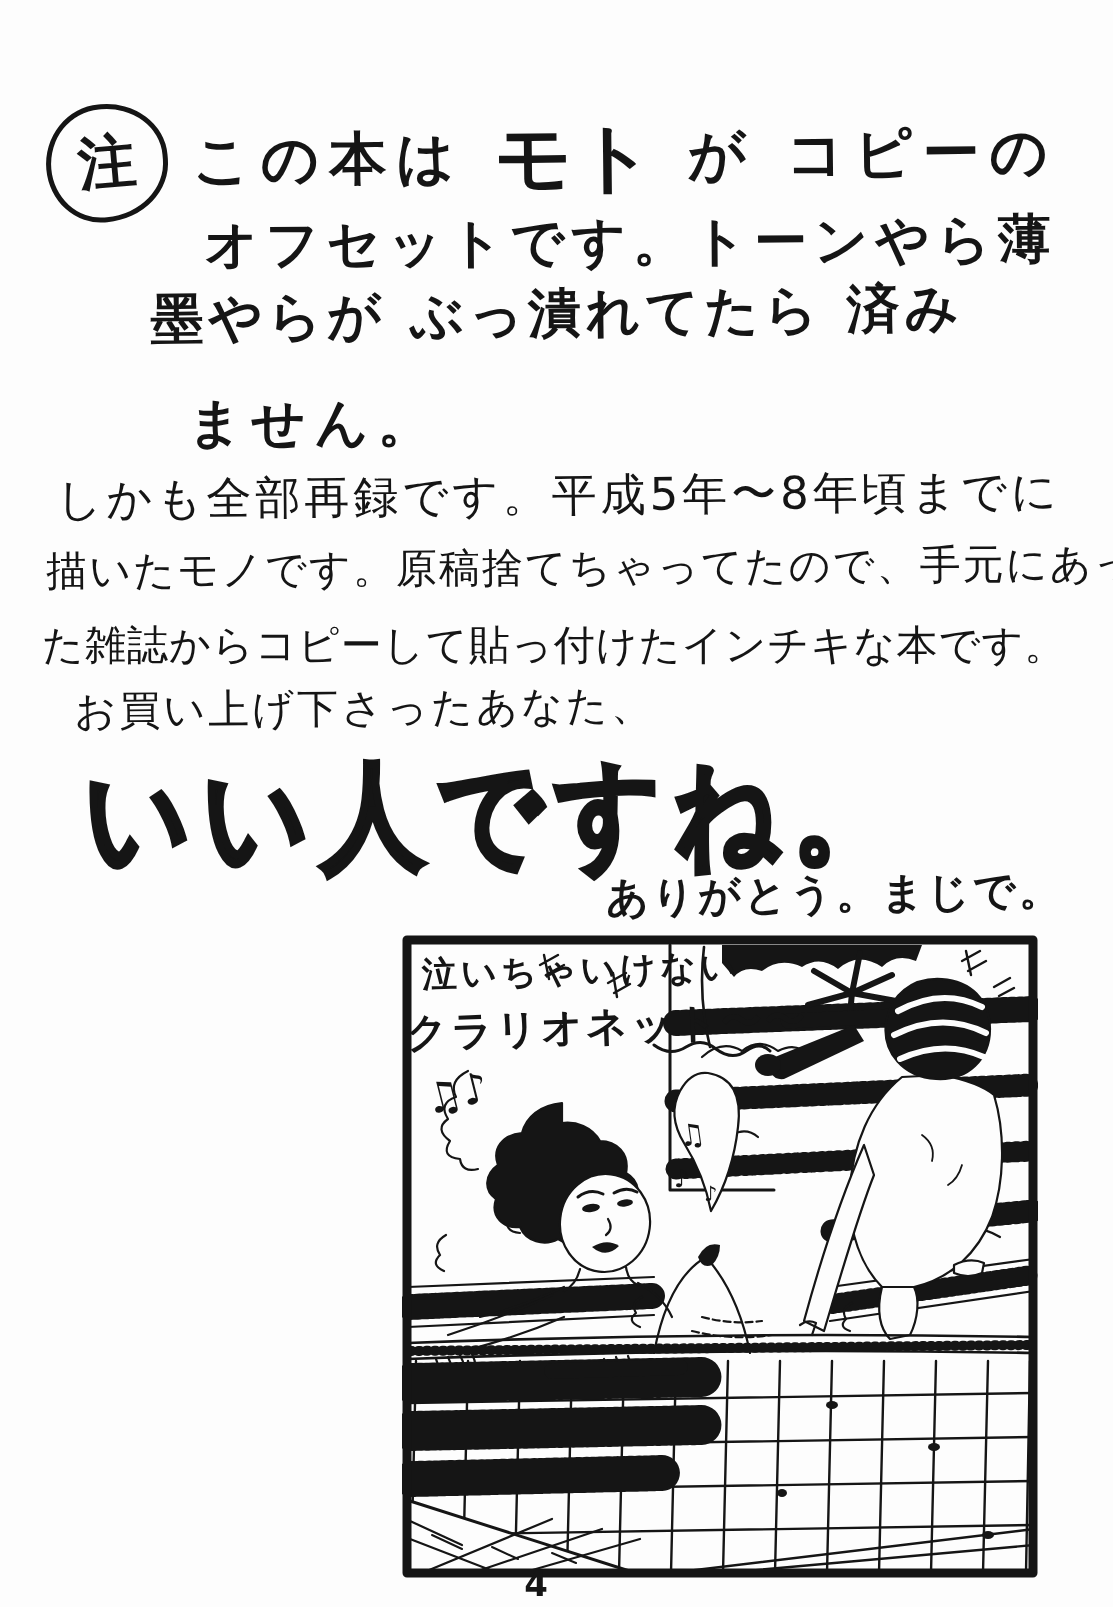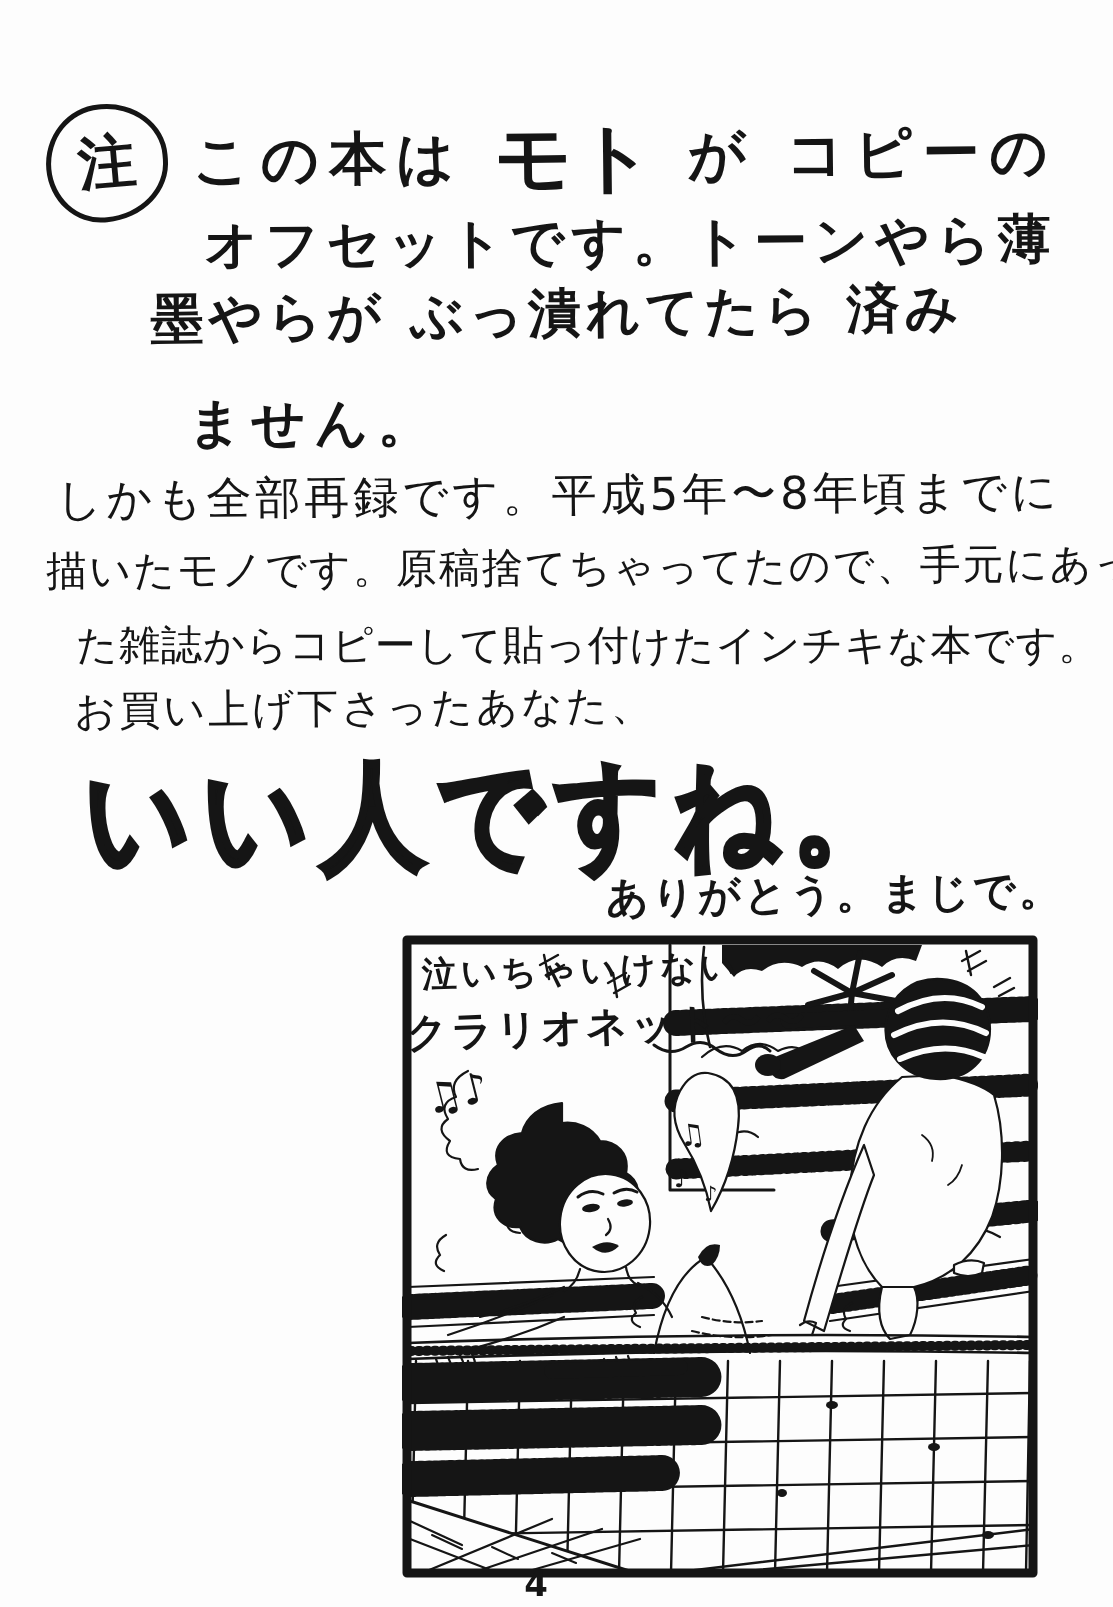--- a/index.html
+++ b/index.html
@@ -20,21 +20,21 @@
   }
   .note-badge span{font-size:58px; font-weight:700;}
   .l1{left:192px; top:112px; font-size:57px; letter-spacing:10px; transform:rotate(-0.6deg);}
   .l1 .emph{font-size:76px; font-weight:900; letter-spacing:4px; vertical-align:-8px;}
   .l1 .emph2{font-weight:800;}
   .l2{left:204px; top:210px; font-size:53px; letter-spacing:7px; transform:rotate(-0.4deg);}
   .l3{left:150px; top:284px; font-size:53px; letter-spacing:5px; transform:rotate(-0.8deg);}
   .l4{left:188px; top:354px; font-size:53px; letter-spacing:9px;margin-top:34px;}
   .b1{left:56px; top:470px; font-size:45px; letter-spacing:4px; font-weight:500; transform:rotate(-0.5deg);}
   .b2{left:46px; top:544px; font-size:41px; letter-spacing:2px; font-weight:500; transform:rotate(-0.4deg);}
-  .b3{left:42px; top:618px; font-size:41px; letter-spacing:1px; font-weight:500;margin-left:34px;}
+  .b3{left:42px; top:618px; font-size:41px; letter-spacing:1px; font-weight:500;}
   .b4{left:74px; top:684px; font-size:41px; letter-spacing:3px; font-weight:500; transform:rotate(-0.6deg);}
   .headline{
     left:84px; top:742px; font-size:103px; font-weight:900; letter-spacing:13px;
     transform:scaleY(1.14) rotate(-0.5deg); transform-origin:left top;
     -webkit-text-stroke:4.5px #151515;
   }
   .thanks{left:606px; top:866px; font-size:42px; letter-spacing:3px; font-weight:600; transform:rotate(-1deg);}
   .panel{left:402px; top:935px; width:636px; height:643px;}
   .panel svg{position:absolute; left:0; top:0;}
   .cap1{left:20px; top:12px; font-size:35px; font-weight:800; letter-spacing:4px; transform:rotate(-1.5deg); z-index:3;}

